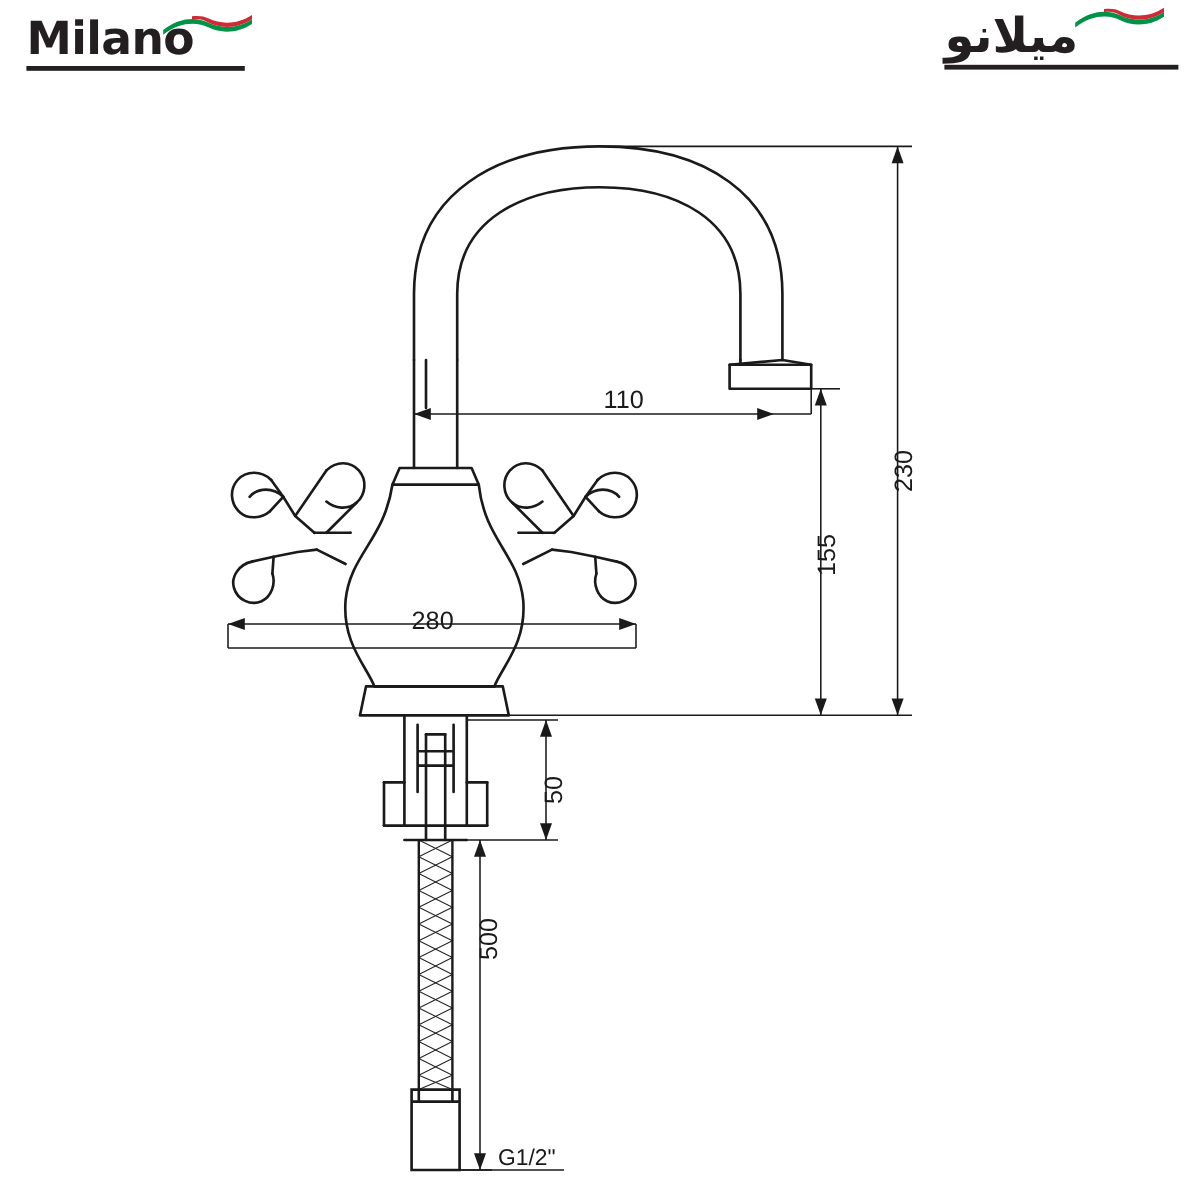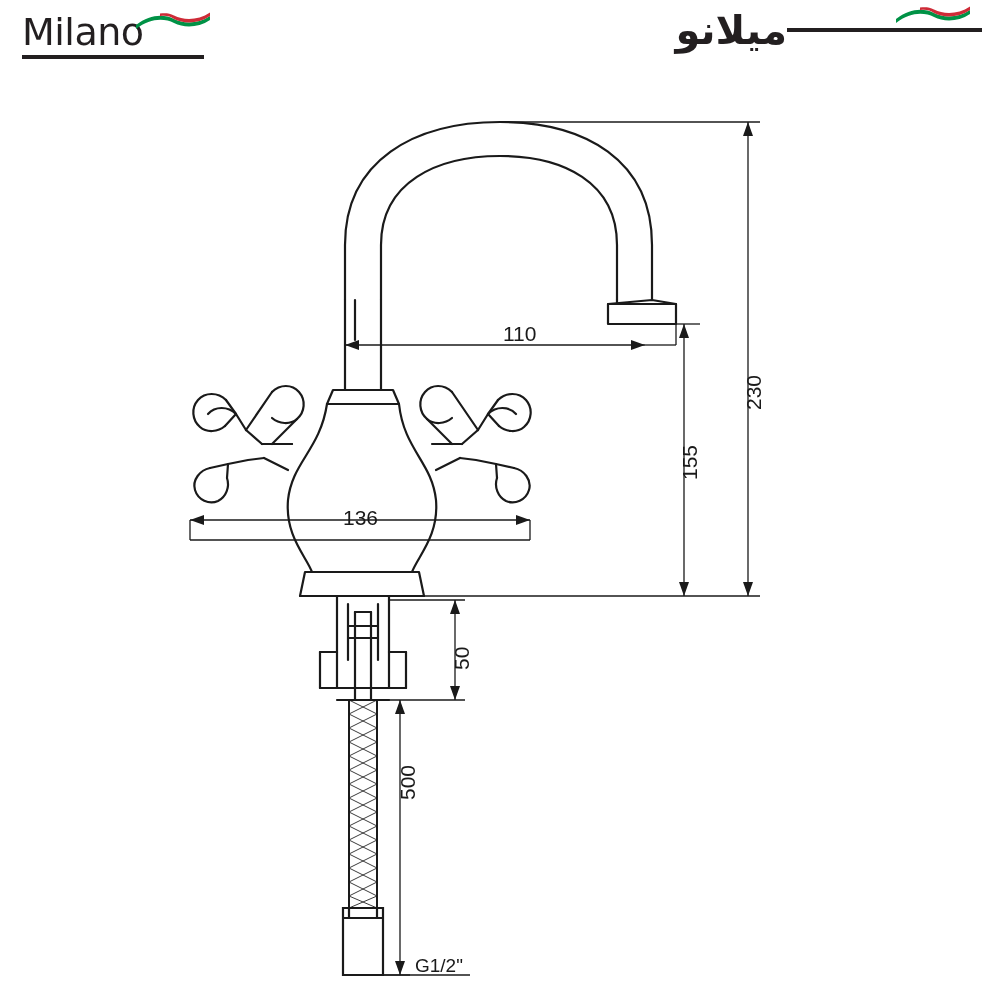--- a/index.html
+++ b/index.html
@@ -13,34 +13,34 @@
   }
   #stage{position:absolute;left:0;top:0;width:1000px;height:1000px;}
 
   
   .brand-left{
     position:absolute; left:22px; top:10px;
     display:flex; flex-direction:column; align-items:flex-start;
   }
   .brand-left .word{
     font-family:"DejaVu Sans", sans-serif;
-    font-weight:normal;
+    font-weight:bold;
     font-size:38px;
     letter-spacing:-0.5px;
     color:#231f20;
     line-height:44px;
   }
   .brand-left .rule{
     width:182px;height:4px;background:#231f20;margin-top:1px;
   }
   .flag-swoosh{position:absolute;left:112px;top:2px;width:78px;height:20px;}
 
   .brand-right{
     position:absolute; right:18px; top:6px;
-    display:flex; align-items:center;
+    display:flex; flex-direction:column; align-items:flex-start;
   }
   .brand-right .arabic{
     font-family:"DejaVu Sans", sans-serif;
     font-weight:bold;
     font-size:40px;
     color:#231f20;
     line-height:48px;
     direction:rtl;
   }
   .brand-right .rule{width:195px;height:4px;background:#231f20;margin-top:0px;}
@@ -232,21 +232,21 @@
       <line x1="383" y1="975" x2="410" y2="975"></line>
     </g>
   </svg>
 
   <div class="dim-label" style="left:503px; top:322px;">110</div>
 
   <div class="dim-label vert" style="left:742px; top:410px;">230</div>
 
   <div class="dim-label vert" style="left:678px; top:480px;">155</div>
 
-  <div class="dim-label" style="left:343px; top:506px;">136</div>
+  <div class="dim-label" style="left:343px; top:506px;">280</div>
 
   <div class="dim-label vert" style="left:450px; top:670px;">50</div>
 
   <div class="dim-label vert" style="left:396px; top:800px;">500</div>
 
   <div class="dim-label" style="left:415px; top:955px; font-size:19px;">G1/2"</div>
 
 </div>
 
 </body></html>

